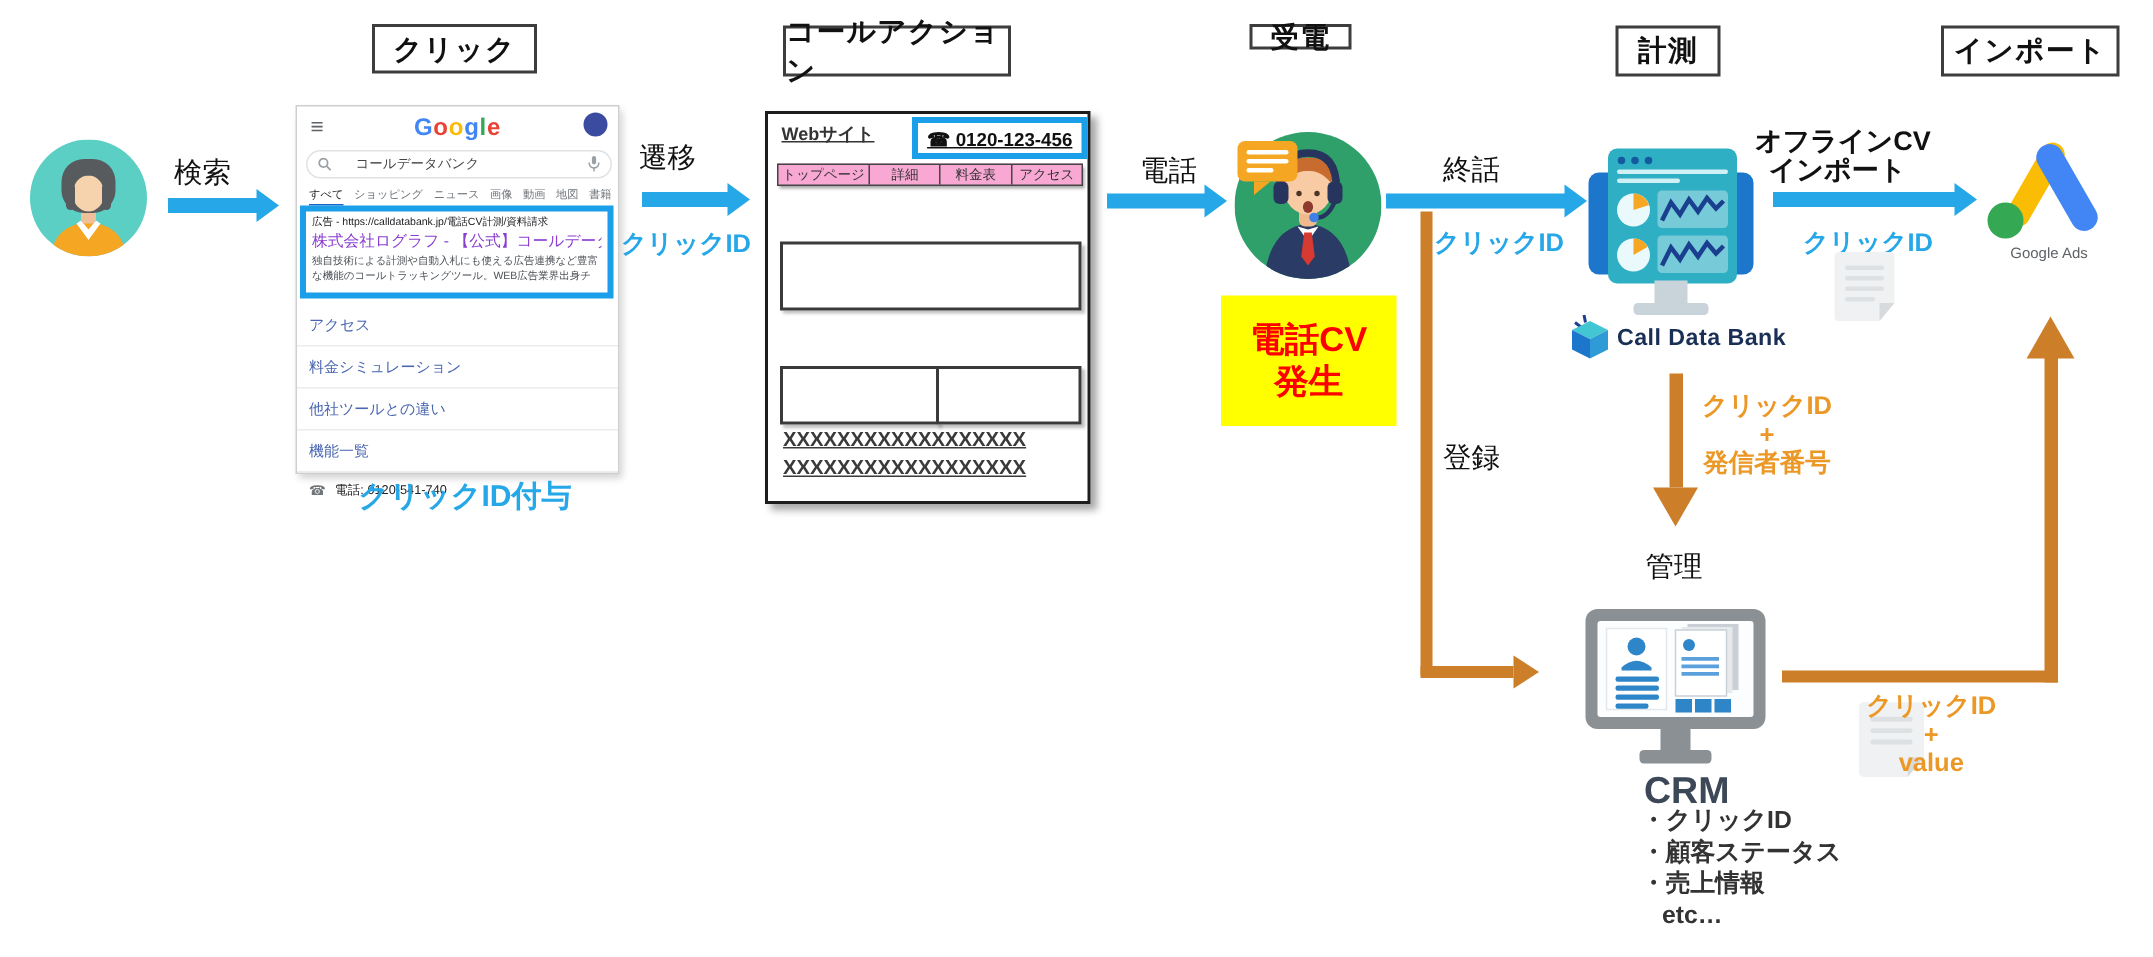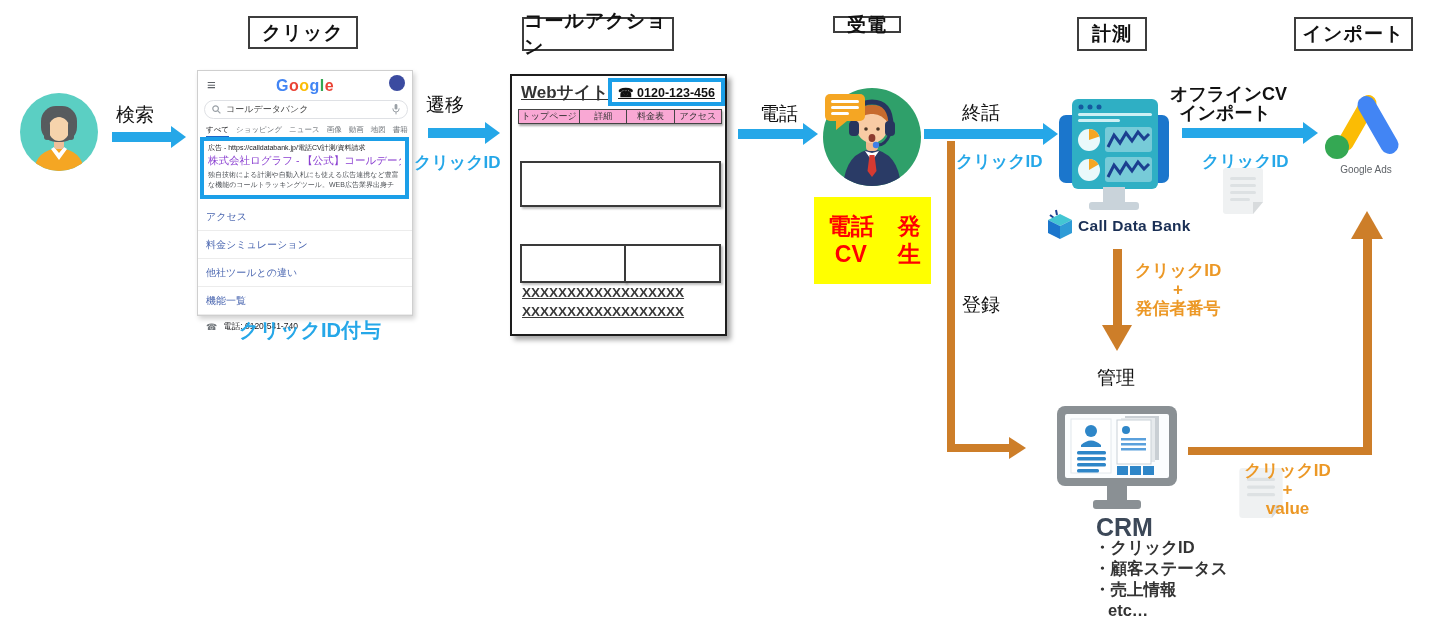--- a/index.html
+++ b/index.html
@@ -30,46 +30,46 @@
   .ohead-down{position:absolute;width:0;height:0;border-left:15px solid transparent;border-right:15px solid transparent;border-top:26px solid var(--flow-orange)}
   .ohead-up{position:absolute;width:0;height:0;border-left:16px solid transparent;border-right:16px solid transparent;border-bottom:28px solid var(--flow-orange)}
 
   
   .gmock{position:absolute;left:197px;top:70px;width:216px;height:246px;background:#fff;border:1px solid #cfcfcf;box-shadow:2px 3px 5px rgba(0,0,0,.18)}
   .ghead{position:relative;height:28px}
   .gburger{position:absolute;left:9px;top:5px;font-size:15px;color:#5f6368}
   .glogo{position:absolute;left:0;right:0;top:6px;text-align:center;font-size:16px;font-weight:bold;letter-spacing:.5px}
   .glogo .gb{color:#4285F4}.glogo .gr{color:#EA4335}.glogo .gy{color:#FBBC05}.glogo .gg{color:#34A853}
   .gavatar{position:absolute;right:7px;top:4px;width:16px;height:16px;border-radius:50%;background:#3B4BA0}
-  .gsearch{position:absolute;left:6px;top:29px;width:204px;height:19px;border:1px solid #DFE1E5;border-radius:10px;display:flex;align-items:center;padding:0 7px;gap:5px}
+  .gsearch{position:absolute;left:6px;top:29px;width:204px;height:19px;border:1px solid #DFE1E5;border-radius:10px;display:flex;align-items:center;padding:0 7px;gap:16px}
   .gquery{font-size:9px;color:#444;flex:1}
   .gtabs{position:absolute;left:8px;top:54px;right:4px;display:flex;gap:7px;font-size:7.5px;color:#70757a;white-space:nowrap}
   .gtabs .active{color:#202124;border-bottom:2px solid #1a66c8;padding-bottom:1px}
   .gad{position:absolute;left:2px;top:66px;width:209px;height:62px;border:4px solid var(--highlight-blue);background:#fff;padding:2px 4px;overflow:hidden}
   .gadurl{font-size:7px;color:#202124;white-space:nowrap;overflow:hidden}
   .gadtitle{font-size:10.5px;color:#8A3FD1;margin-top:1px;white-space:nowrap;overflow:hidden}
   .gaddesc{font-size:7px;color:#4d5156;line-height:10px;height:20px;overflow:hidden;margin-top:2px}
   .glinks{position:absolute;left:0;top:132px;width:100%}
   .glink{font-size:10px;color:#4A66B0;padding:7px 8px 6px 8px;border-bottom:1px solid #ececec}
   .gphone{display:flex;align-items:center;gap:6px;font-size:8.5px;color:#202124;padding:6px 8px}
   .gphone .ric{color:#70757a;font-size:9px}
 
   
   .wmock{position:absolute;left:510px;top:74px;width:217px;height:262px;background:#fff;border:2px solid #1d1d1d;box-shadow:4px 4px 5px rgba(0,0,0,.35)}
-  .wtitle{position:absolute;left:9px;top:5px;font-size:17px;font-weight:bold;color:#333;text-decoration:underline}
+  .wtitle{position:absolute;left:9px;top:5px;font-size:12px;font-weight:bold;color:#333;text-decoration:underline}
   .wphone{position:absolute;left:96px;top:2px;width:117px;height:28px;border:4px solid var(--highlight-blue);display:flex;align-items:center;justify-content:center;
           font-size:12.5px;font-weight:bold;color:#111;text-decoration:underline;white-space:nowrap}
   .wnav{position:absolute;left:6px;top:33px;width:204px;height:15px;display:flex;border:1px solid #444;box-shadow:1px 2px 2px rgba(0,0,0,.35);background:#f9a8d4}
   .wnav div{display:flex;align-items:center;justify-content:center;font-size:9px;color:#333;border-right:1px solid #444;flex:1;white-space:nowrap}
   .wnav div:last-child{border-right:none}
   .wbox{position:absolute;border:2px solid #3a3a3a;background:#fff;box-shadow:2px 2px 2px rgba(0,0,0,.25)}
   .wx{position:absolute;left:10px;font-size:13.5px;font-weight:bold;color:#3a3a3a;letter-spacing:0;text-decoration:underline;white-space:nowrap}
 
   
-  .cvbox{position:absolute;left:814px;top:197px;width:117px;height:87px;background:var(--cv-bg);display:flex;flex-direction:row;align-items:center;justify-content:center;
+  .cvbox{position:absolute;left:814px;top:197px;width:117px;height:87px;background:var(--cv-bg);display:flex;flex-direction:column;align-items:center;justify-content:center;
          font-size:23px;font-weight:bold;color:var(--cv-text);line-height:1.2;text-align:center}
 
   
   .cdbtext{position:absolute;left:1078px;top:217px;font-size:15.5px;font-weight:bold;color:#1A2F55;letter-spacing:.3px;white-space:nowrap}
   .gadslabel{position:absolute;left:1318px;top:164px;width:96px;text-align:center;font-size:10px;color:#5F6368;white-space:nowrap}
   .crmtitle{position:absolute;left:1096px;top:513px;font-size:25px;font-weight:bold;color:#3C4858}
   .crmlist{position:absolute;left:1094px;top:537px;font-size:16.5px;font-weight:bold;color:#333;line-height:21px;white-space:nowrap}
   .offcv{position:absolute;left:1170px;top:85px;width:110px;text-align:center;font-size:18px;font-weight:bold;color:#111;line-height:19px;white-space:nowrap}
   .cidgrant{position:absolute;left:222px;top:317px;width:176px;text-align:center;font-size:20px;font-weight:bold;color:var(--flow-blue);white-space:nowrap}
   svg{position:absolute;display:block}

